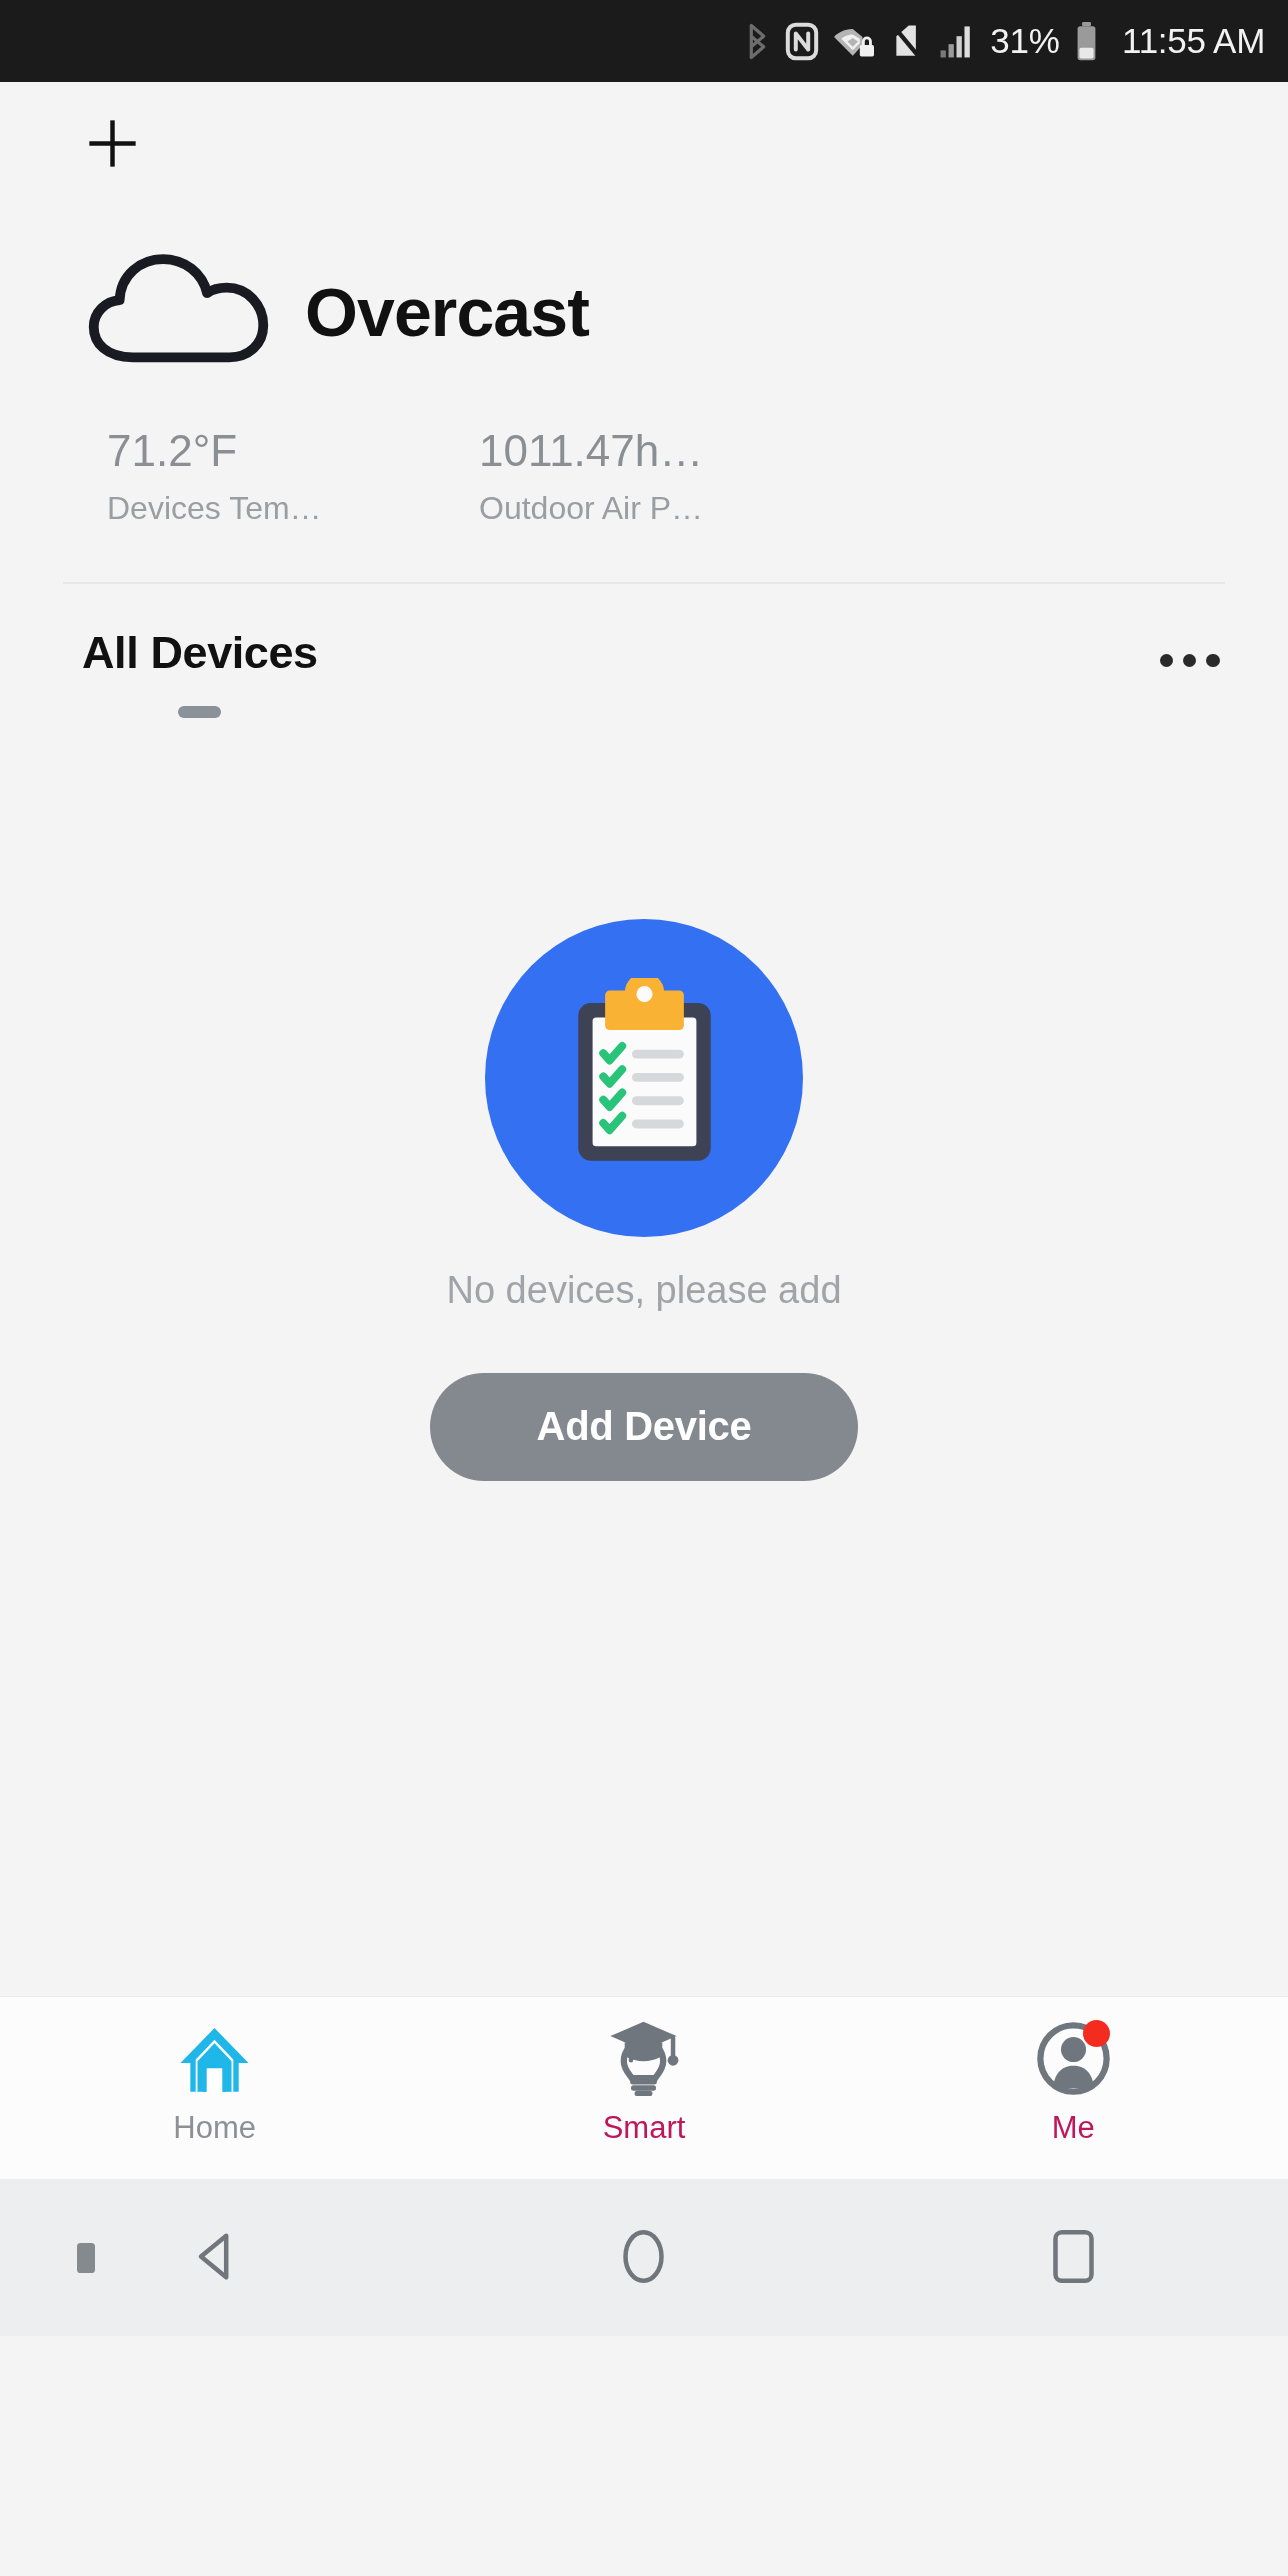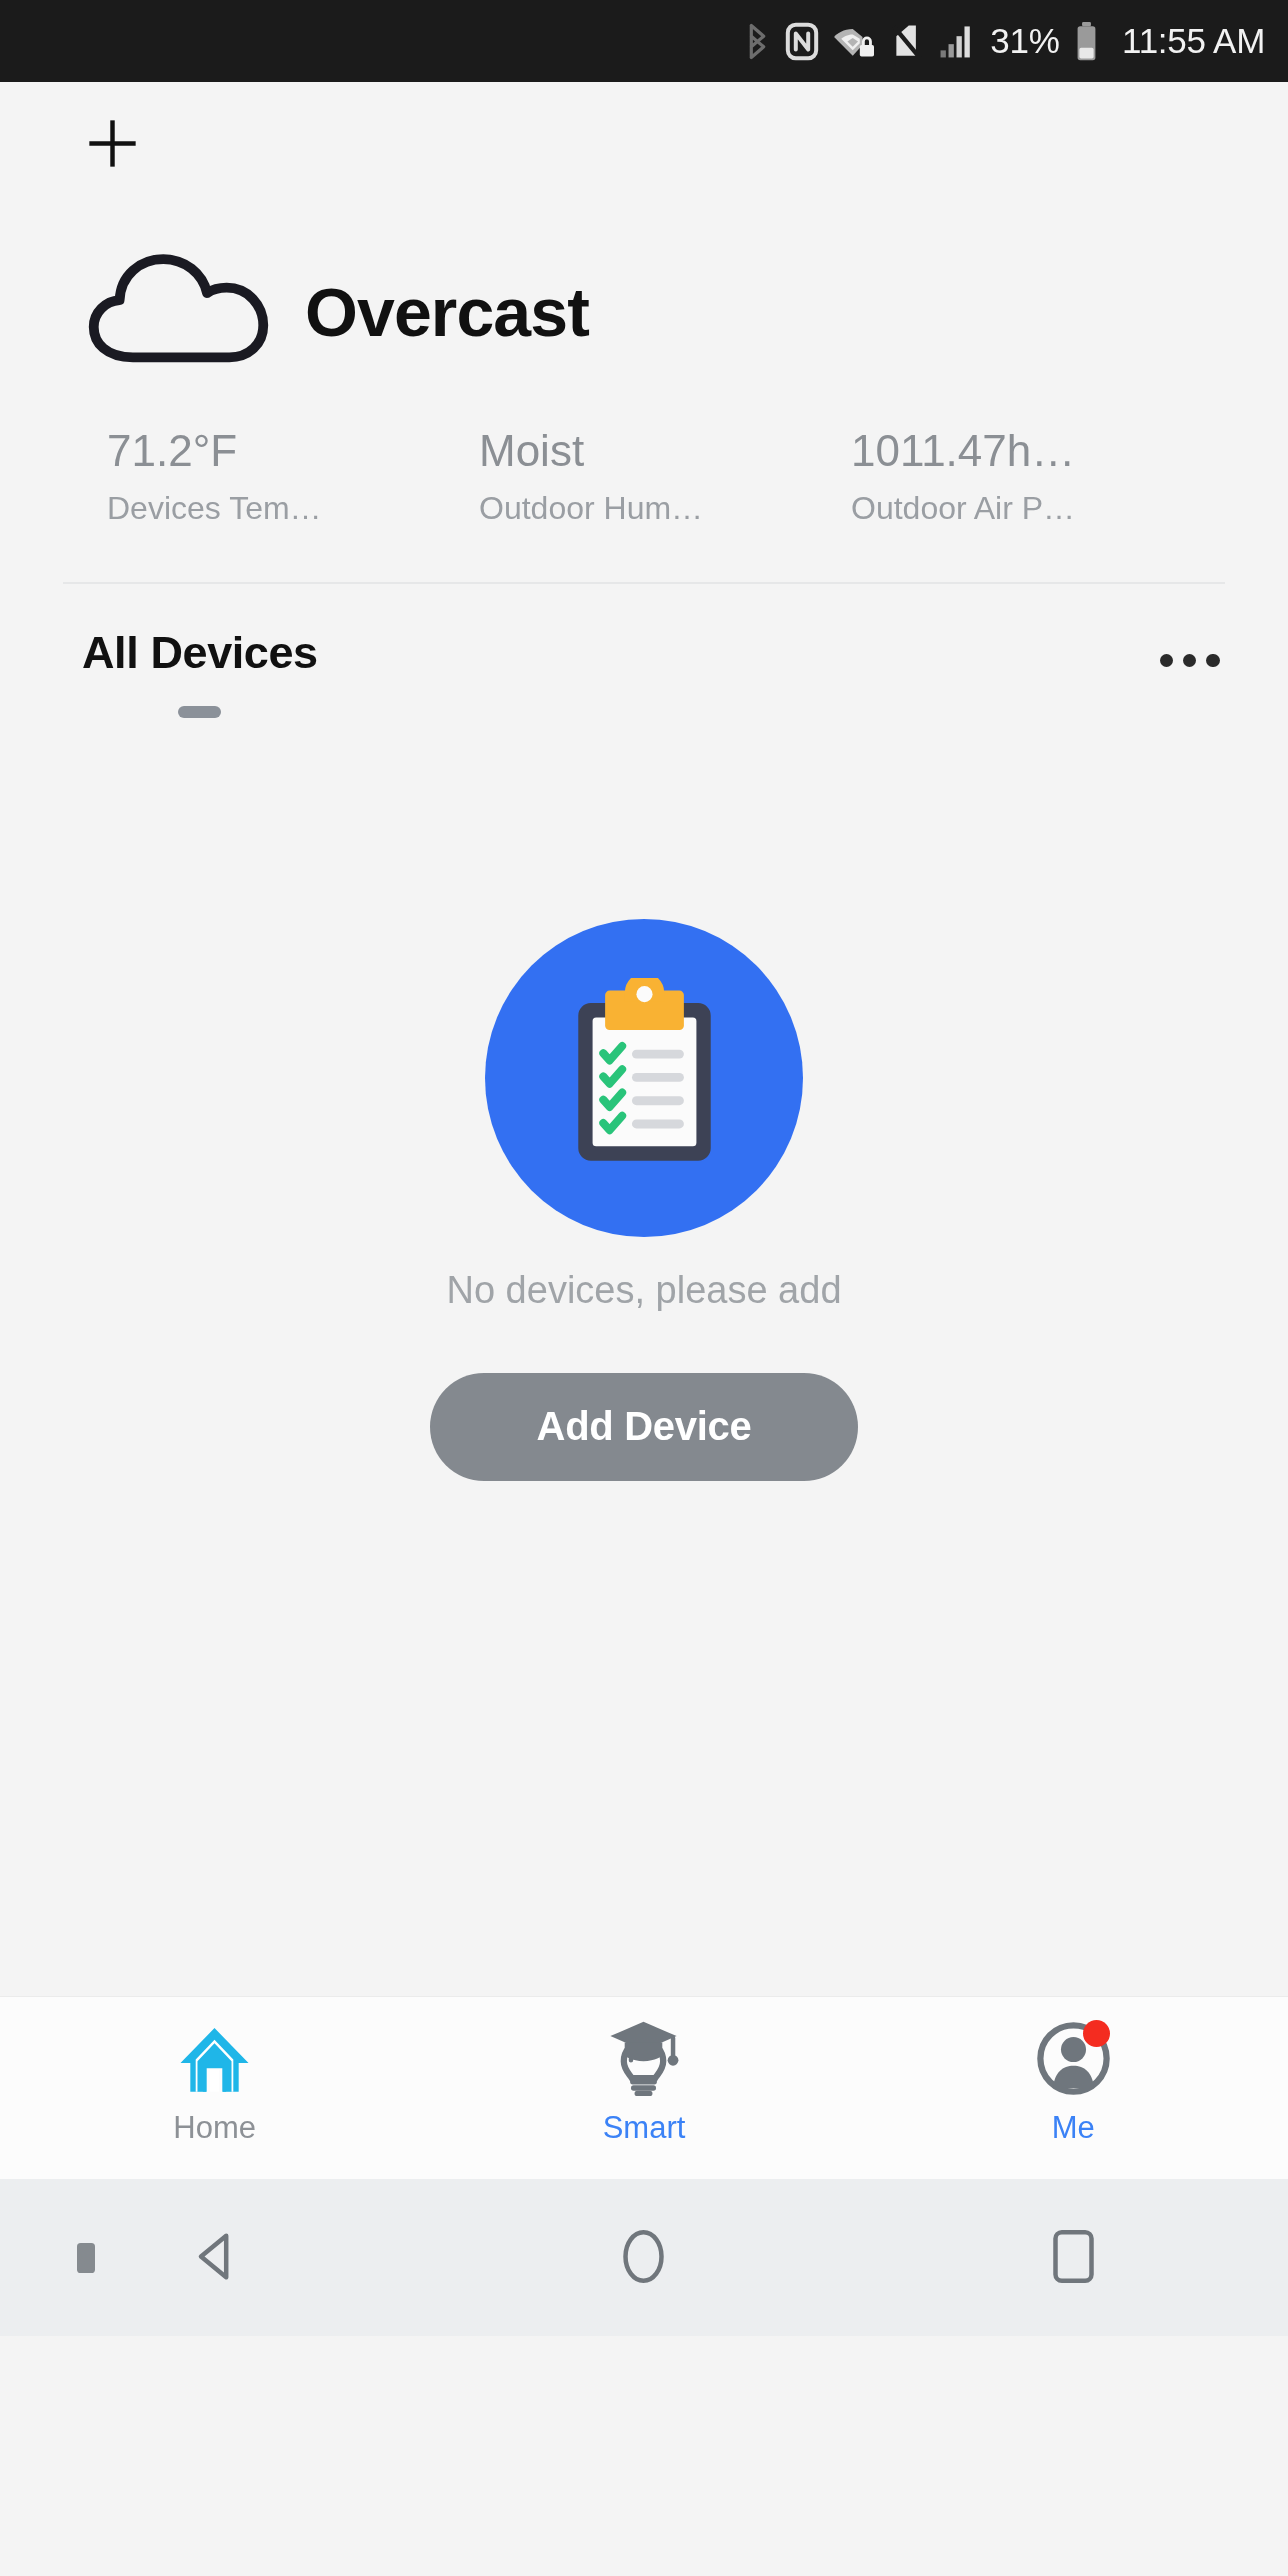--- a/index.html
+++ b/index.html
@@ -225,21 +225,21 @@
   }
   .nav-badge {
     position: absolute;
     top: 3.6px; right: 5.4px;
     width: 27px; height: 27px;
     border-radius: 50%;
     background: #f42c20;
   }
   .nav-label {
     font-size: 31px;
-    color: #3b82f6;
+    color: #be185d;
   }
   .nav-label.active { color: #8d9196; }
 
   
   .sys-nav {
     height: 157px;
     background: #eceef0;
     display: flex;
     align-items: center;
     flex: 0 0 auto;
@@ -341,24 +341,20 @@
                    C206 103 190 118 168 118 Z" stroke="#1a1a22" stroke-width="11" fill="none" stroke-linejoin="round" stroke-linecap="round"></path>
         </svg>
       </span>
       <span class="weather-desc">Overcast</span>
     </div>
 
     <div class="weather-metrics">
       <div class="metric">
         <span class="metric-value">71.2°F</span>
         <span class="metric-label">Devices Tem…</span>
-      </div>
-      <div class="metric">
-        <span class="metric-value">Moist</span>
-        <span class="metric-label">Outdoor Hum…</span>
       </div>
       <div class="metric">
         <span class="metric-value">1011.47h…</span>
         <span class="metric-label">Outdoor Air P…</span>
       </div>
     </div>
 
     <div class="divider"></div>
   </div>
 

